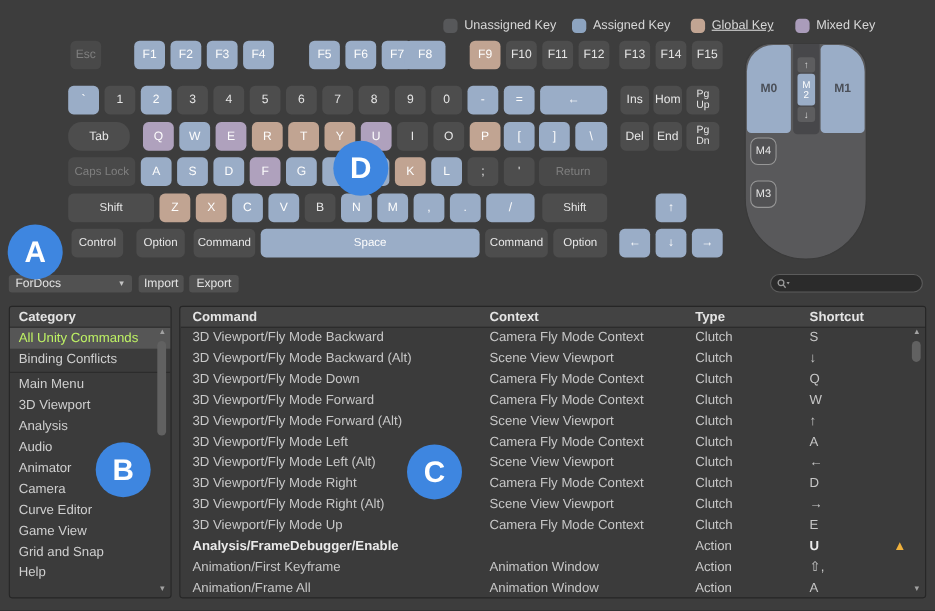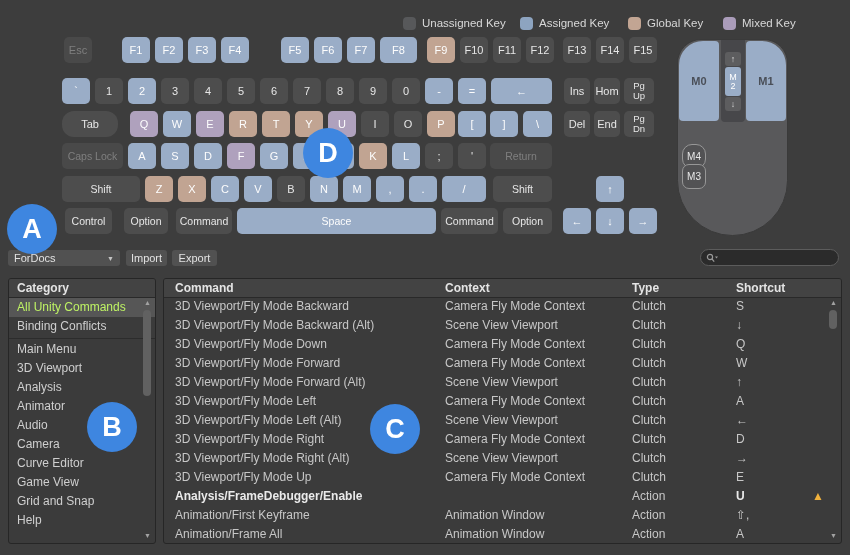--- a/index.html
+++ b/index.html
@@ -34,21 +34,21 @@
   .mouse-channel{left:43px;top:0;width:24px;height:82px;background:#47474a;border-radius:0 0 4px 4px;}
   .mouse-btn-main{top:1px;width:40px;height:80px;background:var(--key-a);color:#4a4f58;font-size:11px;font-weight:bold;}
   .mouse-m0{left:1px;border-radius:24px 4px 4px 4px;}
   .mouse-m1{left:68px;border-radius:4px 24px 4px 4px;}
   .wheel-btn{left:47px;width:16px;height:14px;background:#5d5d5f;border-radius:3px;color:#d8d8d8;font-size:9px;}
   .wheel-up{top:12px;} .wheel-down{top:57px;}
   .wheel-m2{left:47px;top:27px;width:16px;height:29px;background:var(--key-a);border-radius:3px;
     color:#fff;font-size:9px;line-height:9px;text-align:center;word-break:break-all;padding:0 3px;}
   .mouse-side{left:4px;width:24px;height:25px;background:#525254;border:1px solid #979797;
     border-radius:7px;color:#e8e8e8;font-size:10px;}
-  .mouse-m4{top:104px;border-radius:10px;} .mouse-m3{top:124px;}
+  .mouse-m4{top:85px;} .mouse-m3{top:124px;}
   
   .dropdown{position:absolute;left:8px;top:250px;width:112px;height:16px;background:#515151;border-radius:3px;
     display:flex;align-items:center;padding:0 6px;box-sizing:border-box;font-size:11px;color:#e2e2e2;}
   .dropdown .caret{margin-left:auto;font-size:7px;color:#c4c4c4;}
   .tb-btn{position:absolute;top:250px;height:16px;background:#515151;border-radius:3px;
     display:flex;align-items:center;justify-content:center;font-size:11px;color:#e2e2e2;}
   .btn-import{left:126px;width:41px;} .btn-export{left:172px;width:45px;}
   .search-field{position:absolute;left:700px;top:249px;width:139px;height:17px;background:#2b2b2b;
     border:1px solid #5c5c5c;border-radius:9px;box-sizing:border-box;display:flex;align-items:center;padding:0 5px;}
   .search-field input{flex:1;background:transparent;border:none;outline:none;color:#ddd;font-size:11px;min-width:0;}
@@ -86,40 +86,40 @@
 
   <div id="legend">
       <div class="legend-item" style="left: 403px;">
         <div class="legend-swatch" style="background: rgb(87, 88, 90);"></div>
         <div class="legend-label">Unassigned Key</div>
       </div>
       <div class="legend-item" style="left: 520px;">
         <div class="legend-swatch" style="background: rgb(141, 164, 192);"></div>
         <div class="legend-label">Assigned Key</div>
       </div>
-      <div class="legend-item" style="left: 628px;">
+      <div class="legend-item" style="left: 628px; text-decoration: underline;">
         <div class="legend-swatch" style="background: rgb(194, 165, 147);"></div>
         <div class="legend-label">Global Key</div>
       </div>
       <div class="legend-item" style="left: 723px;">
         <div class="legend-swatch" style="background: rgb(170, 156, 186);"></div>
         <div class="legend-label">Mixed Key</div>
       </div>
     </div>
 
   <div id="keyboard">
       <div class="key dim" style="left: 64px; top: 37px; width: 28px;">Esc</div>
       <div class="key a" style="left: 122px; top: 37px; width: 28px;">F1</div>
       <div class="key a" style="left: 155px; top: 37px; width: 28px;">F2</div>
       <div class="key a" style="left: 188px; top: 37px; width: 28px;">F3</div>
       <div class="key a" style="left: 221px; top: 37px; width: 28px;">F4</div>
       <div class="key a" style="left: 281px; top: 37px; width: 28px;">F5</div>
       <div class="key a" style="left: 314px; top: 37px; width: 28px;">F6</div>
       <div class="key a" style="left: 347px; top: 37px; width: 28px;">F7</div>
-      <div class="key a" style="left: 380px; top: 37px; width: 37px;">F8</div>
+      <div class="key a" style="left: 368px; top: 37px; width: 37px;">F8</div>
       <div class="key g" style="left: 427px; top: 37px; width: 28px;">F9</div>
       <div class="key" style="left: 460px; top: 37px; width: 28px;">F10</div>
       <div class="key" style="left: 493px; top: 37px; width: 28px;">F11</div>
       <div class="key" style="left: 526px; top: 37px; width: 28px;">F12</div>
       <div class="key" style="left: 563px; top: 37px; width: 28px;">F13</div>
       <div class="key" style="left: 596px; top: 37px; width: 28px;">F14</div>
       <div class="key" style="left: 629px; top: 37px; width: 28px;">F15</div>
       <div class="key a" style="left: 62px; top: 78px; width: 28px;">`</div>
       <div class="key" style="left: 95px; top: 78px; width: 28px;">1</div>
       <div class="key a" style="left: 128px; top: 78px; width: 28px;">2</div>
@@ -224,22 +224,22 @@
 
   <div class="panel category-panel">
     <div class="panel-header">Category</div>
     <div id="cat-list">
         <div class="cat-item selected">All Unity Commands</div>
         <div class="cat-item">Binding Conflicts</div>
         <div class="cat-divider"></div>
         <div class="cat-item">Main Menu</div>
         <div class="cat-item">3D Viewport</div>
         <div class="cat-item">Analysis</div>
+        <div class="cat-item">Audio</div>
         <div class="cat-item">Animator</div>
-        <div class="cat-item">Audio</div>
         <div class="cat-item">Camera</div>
         <div class="cat-item">Curve Editor</div>
         <div class="cat-item">Game View</div>
         <div class="cat-item">Grid and Snap</div>
         <div class="cat-item">Help</div>
       </div>
     <div class="vscroll">
       <div class="vs-arrow vs-up">▲</div>
       <div class="vs-thumb" style="top:12px;height:86px;"></div>
       <div class="vs-arrow vs-down">▼</div>

